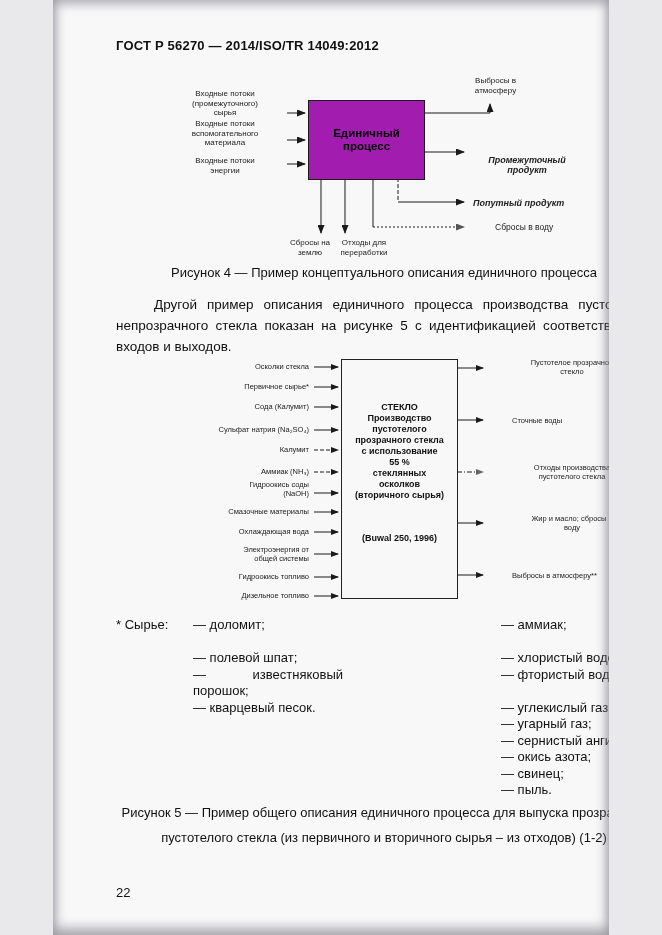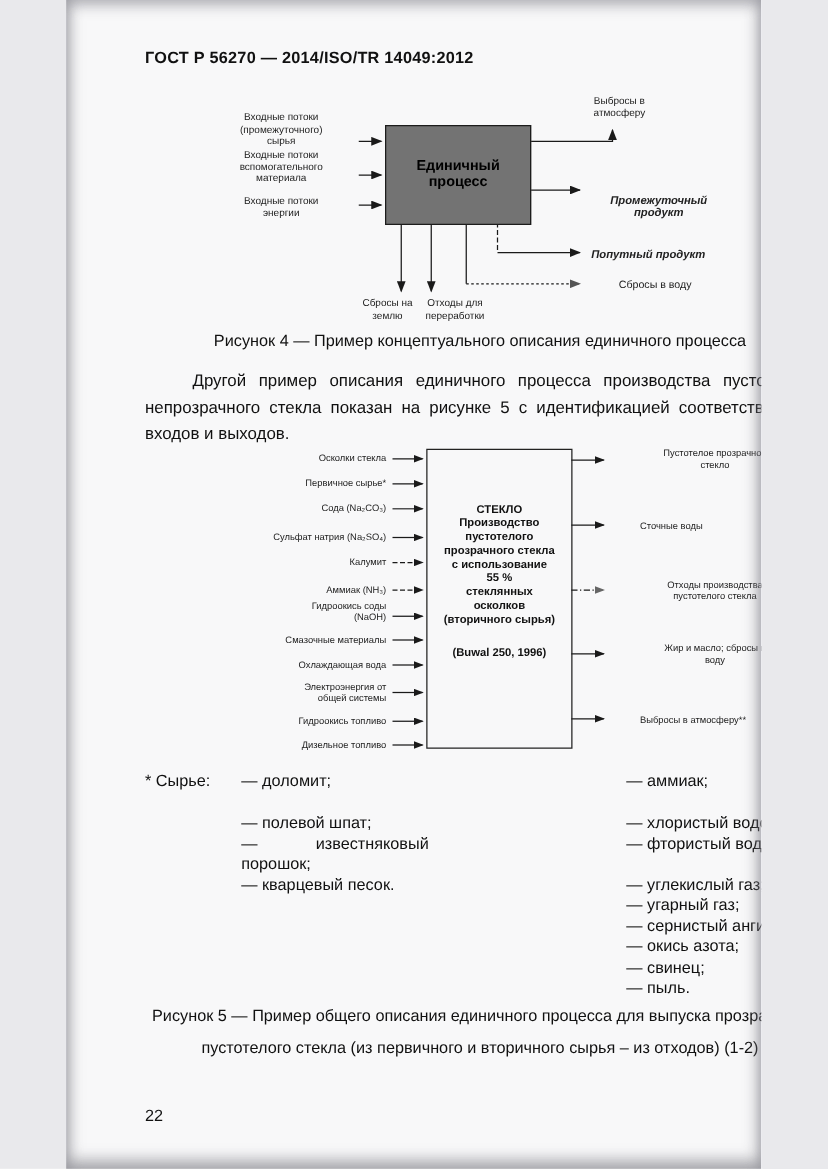--- a/index.html
+++ b/index.html
@@ -10,39 +10,39 @@
   .abs{position:absolute;}
   .pre{white-space:pre-line;}
   
   .doc-title{left:63px;top:38px;font-size:13px;font-weight:bold;letter-spacing:.2px;}
   
   .fig{left:60px;width:545px;}
   #fig4{top:72px;height:192px;}
   #fig5{top:356px;height:252px;}
   .fig svg{position:absolute;left:0;top:0;}
   
-  .f4-box{left:195px;top:28px;width:115px;height:78px;background:#737373;border:1.5px solid #1c1c1c;
+  .f4-box{left:195px;top:28px;width:115px;height:78px;background:#a21caf;border:1.5px solid #1c1c1c;
     display:flex;align-items:center;justify-content:center;text-align:center;
     font-weight:bold;font-size:11.5px;line-height:13px;color:#000;white-space:pre-line;}
   .f4-lbl{font-size:8px;line-height:9.5px;text-align:center;color:#222;}
   .f4-in1{left:52px;top:17px;width:120px;}
   .f4-in2{left:52px;top:47px;width:120px;}
   .f4-in3{left:52px;top:84px;width:120px;}
   .f4-air{left:335px;top:4px;width:95px;}
   .f4-bold{font-weight:bold;font-style:italic;font-size:9px;line-height:10px;}
   .f4-int{left:358px;top:69px;width:112px;text-align:center;margin-top:14px;}
   .f4-byp{left:360px;top:126px;width:150px;text-align:left;}
   .f4-wat{left:360px;top:151px;width:150px;text-align:left;font-size:8.5px;margin-left:22px;}
   .f4-gnd{left:152px;top:166px;width:90px;}
   .f4-wst{left:205px;top:166px;width:92px;}
   
   .f5-box{left:228px;top:3px;width:115px;height:238px;border:1.2px solid #222;background:transparent;
     text-align:center;}
   .f5-box .main{margin-top:42px;font-weight:bold;font-size:9px;line-height:11px;white-space:pre-line;}
-  .f5-box .ref{margin-top:16px;font-weight:bold;font-size:9px;}
+  .f5-box .ref{margin-top:32px;font-weight:bold;font-size:9px;}
   .f5-l{font-size:7.5px;line-height:8.5px;text-align:right;width:150px;left:46px;color:#222;}
   .f5-r{font-size:7.5px;line-height:9px;width:138px;left:378px;color:#222;margin-left:21px;}
   .f5-r.ctr{text-align:center;width:120px;}
   
   .caption{left:0;width:662px;text-align:center;font-size:13px;color:#111;}
   #cap4{top:265px;}
   #cap5{top:800px;line-height:25px;}
   .body-par{left:63px;top:294px;width:537px;font-size:13.5px;line-height:21px;
     text-align:justify;text-indent:38px;}
   
@@ -144,21 +144,21 @@
 прозрачного стекла
 с использование
 55 %
 стеклянных
 осколков
 (вторичного сырья)</div>
       <div class="ref">(Buwal 250, 1996)</div>
     </div>
     <div class="abs f5-l pre" style="top:7px">Осколки стекла</div>
     <div class="abs f5-l pre" style="top:27px">Первичное сырье*</div>
-    <div class="abs f5-l pre" style="top:47px">Сода (Na₂CO₃)</div>
+    <div class="abs f5-l pre" style="top:47px">Сода (Калумит)</div>
     <div class="abs f5-l pre" style="top:70px">Сульфат натрия (Na₂SO₄)</div>
     <div class="abs f5-l pre" style="top:90px">Калумит</div>
     <div class="abs f5-l pre" style="top:112px">Аммиак (NH₃)</div>
     <div class="abs f5-l pre" style="top:125px">Гидроокись соды
 (NaOH)</div>
     <div class="abs f5-l pre" style="top:152px">Смазочные материалы</div>
     <div class="abs f5-l pre" style="top:172px">Охлаждающая вода</div>
     <div class="abs f5-l pre" style="top:190px">Электроэнергия от
 общей системы</div>
     <div class="abs f5-l pre" style="top:217px">Гидроокись топливо</div>

